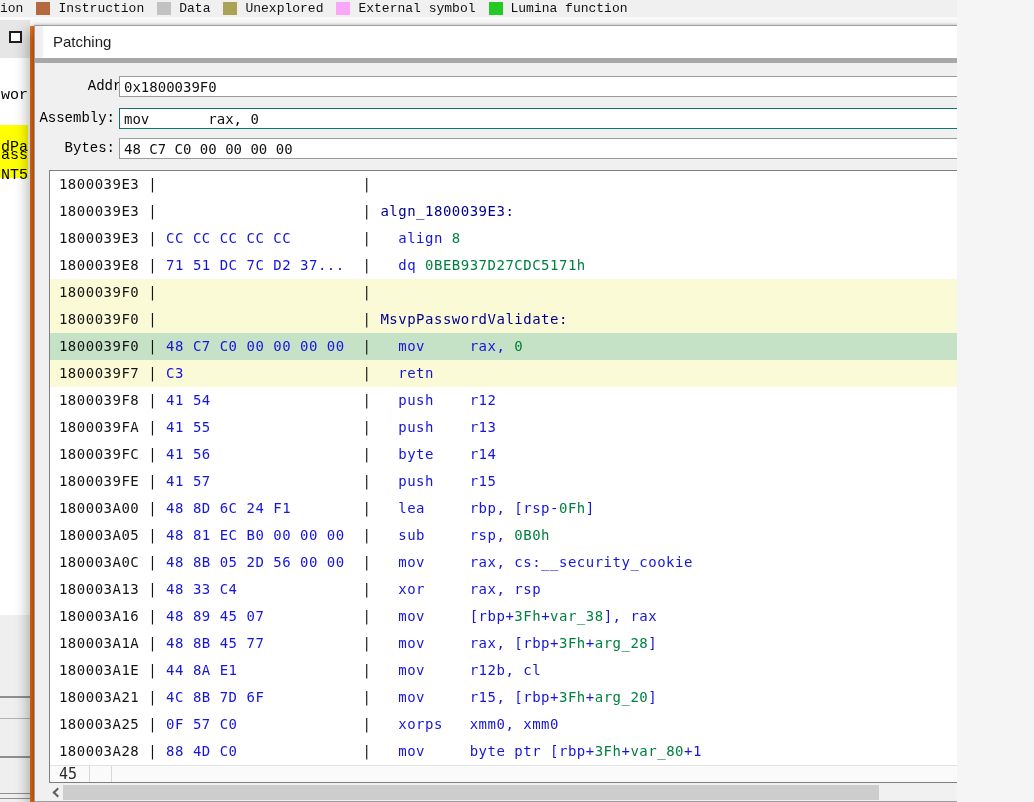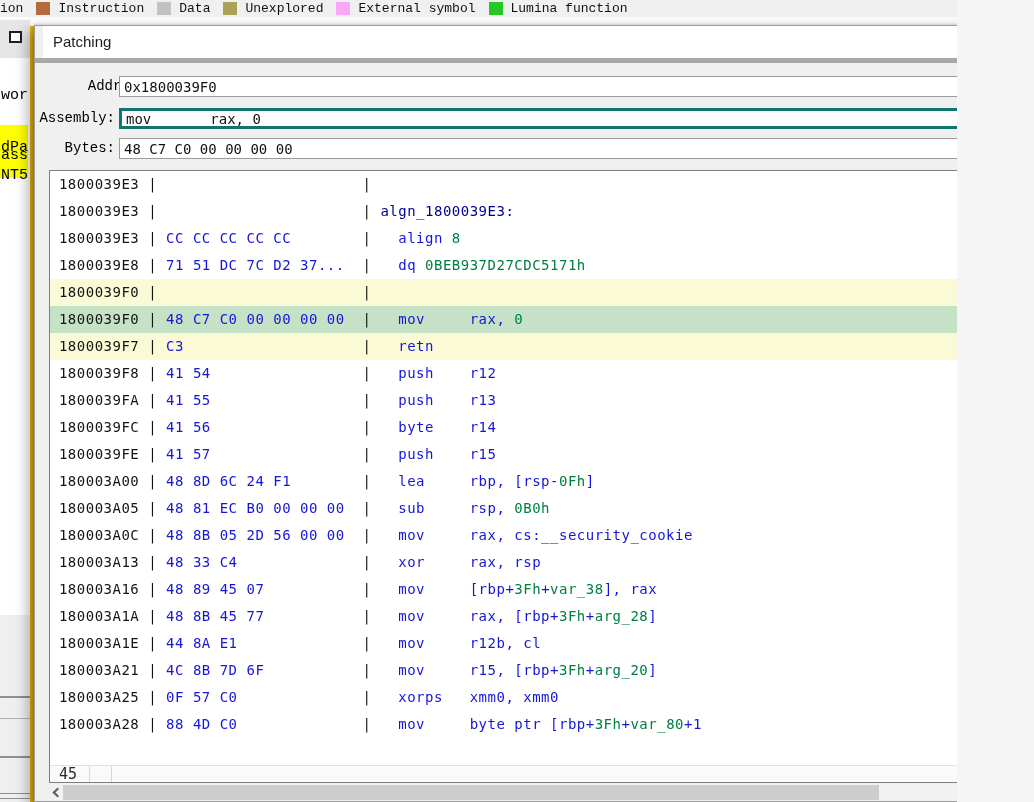--- a/index.html
+++ b/index.html
@@ -1,18 +1,18 @@
 <!DOCTYPE html>
 <html><head>
 <meta charset="utf-8">
 <style>
   * { margin:0; padding:0; box-sizing:border-box; }
   html,body { width:1034px; height:802px; overflow:hidden; background:#f5f5f5;
               font-family:"Liberation Sans", sans-serif; }
-  #stage { position:relative; width:957px; height:802px; background:#eab308; overflow:hidden; }
+  #stage { position:relative; width:957px; height:802px; background:#f97316; overflow:hidden; }
 
   
   .legendbar { position:absolute; left:0; top:0; width:1034px; height:17px; background:#f0f0f0;
                display:flex; align-items:center; font-family:"Liberation Mono", monospace;
                font-size:13px; color:#111; white-space:nowrap; overflow:hidden; }
   .legend-prefix { margin-left:0; }
   .legend-item { display:inline-flex; align-items:center; margin-left:13px; }
   .swatch { display:inline-block; width:14px; height:13px; margin-right:8px; }
 
   
@@ -49,21 +49,21 @@
               color:#fff; font-size:12px; font-weight:bold; text-align:center; line-height:22px;
               cursor:default; }
   .sepband { position:absolute; left:0; top:32px; width:100%; height:5px; background:#a8a8a8; }
 
   
   .flabel { position:absolute; left:0; width:80px; text-align:right; height:21px; line-height:21px;
             font-family:"Liberation Mono", monospace; font-size:14px; color:#000; }
   .finput { position:absolute; left:84px; width:881px; height:21px; background:#fff;
             border:1px solid #9b9b9b; font-family:"DejaVu Sans Mono", monospace; font-size:14px;
             color:#101010; padding:0 4px; outline:none; }
-  .finput.focused { border:3px solid #0f766e; }
+  .finput.focused { border:1px solid #0f766e; }
 
   
   .listing { position:absolute; left:14px; top:144px; width:950px; height:613px; background:#fff;
              border:1px solid #7f7f7f; overflow:hidden; }
   .rows { position:absolute; left:0; top:0; width:930px; height:594px; overflow:hidden; }
   .lrow { height:27px; line-height:27px; white-space:pre; font-family:"DejaVu Sans Mono", monospace;
           font-size:14px; letter-spacing:0.5px; overflow:hidden; }
   .bg-w { background:#ffffff; }
   .bg-y { background:#fafad6; }
   .bg-s { background:#c6e2c6; }
@@ -164,20 +164,21 @@
     <label class="flabel" style="top:112px;">Bytes:</label>
     <input class="finput" style="top: 112px;" value="48 C7 C0 00 00 00 00">
 
     <div class="listing">
       <div class="rows" id="rows">
           <div class="lrow bg-w"><span class="c-k"> 1800039E3</span><span class="c-k"> | </span><span class="c-b">                      </span><span class="c-k">| </span></div>
           <div class="lrow bg-w"><span class="c-k"> 1800039E3</span><span class="c-k"> | </span><span class="c-b">                      </span><span class="c-k">| </span><span class="c-l">algn_1800039E3:</span></div>
           <div class="lrow bg-w"><span class="c-k"> 1800039E3</span><span class="c-k"> | </span><span class="c-b">CC CC CC CC CC        </span><span class="c-k">| </span><span class="c-k">  </span><span class="c-b">align </span><span class="c-g">8</span></div>
           <div class="lrow bg-w"><span class="c-k"> 1800039E8</span><span class="c-k"> | </span><span class="c-b">71 51 DC 7C D2 37...  </span><span class="c-k">| </span><span class="c-k">  </span><span class="c-b">dq </span><span class="c-g">0BEB937D27CDC5171h</span></div>
           <div class="lrow bg-y"><span class="c-k"> 1800039F0</span><span class="c-k"> | </span><span class="c-b">                      </span><span class="c-k">| </span></div>
+          <div class="lrow bg-y"><span class="c-k"> 1800039F0</span><span class="c-k"> | </span><span class="c-b">                      </span><span class="c-k">| </span><span class="c-l">MsvpPasswordValidate:</span></div>
           <div class="lrow bg-s"><span class="c-k"> 1800039F0</span><span class="c-k"> | </span><span class="c-b">48 C7 C0 00 00 00 00  </span><span class="c-k">| </span><span class="c-k">  </span><span class="c-b">mov     rax, </span><span class="c-g">0</span></div>
           <div class="lrow bg-y"><span class="c-k"> 1800039F7</span><span class="c-k"> | </span><span class="c-b">C3                    </span><span class="c-k">| </span><span class="c-k">  </span><span class="c-b">retn</span></div>
           <div class="lrow bg-w"><span class="c-k"> 1800039F8</span><span class="c-k"> | </span><span class="c-b">41 54                 </span><span class="c-k">| </span><span class="c-k">  </span><span class="c-b">push    r12</span></div>
           <div class="lrow bg-w"><span class="c-k"> 1800039FA</span><span class="c-k"> | </span><span class="c-b">41 55                 </span><span class="c-k">| </span><span class="c-k">  </span><span class="c-b">push    r13</span></div>
           <div class="lrow bg-w"><span class="c-k"> 1800039FC</span><span class="c-k"> | </span><span class="c-b">41 56                 </span><span class="c-k">| </span><span class="c-k">  </span><span class="c-b">byte    r14</span></div>
           <div class="lrow bg-w"><span class="c-k"> 1800039FE</span><span class="c-k"> | </span><span class="c-b">41 57                 </span><span class="c-k">| </span><span class="c-k">  </span><span class="c-b">push    r15</span></div>
           <div class="lrow bg-w"><span class="c-k"> 180003A00</span><span class="c-k"> | </span><span class="c-b">48 8D 6C 24 F1        </span><span class="c-k">| </span><span class="c-k">  </span><span class="c-b">lea     rbp, [rsp-</span><span class="c-g">0Fh</span><span class="c-b">]</span></div>
           <div class="lrow bg-w"><span class="c-k"> 180003A05</span><span class="c-k"> | </span><span class="c-b">48 81 EC B0 00 00 00  </span><span class="c-k">| </span><span class="c-k">  </span><span class="c-b">sub     rsp, </span><span class="c-g">0B0h</span></div>
           <div class="lrow bg-w"><span class="c-k"> 180003A0C</span><span class="c-k"> | </span><span class="c-b">48 8B 05 2D 56 00 00  </span><span class="c-k">| </span><span class="c-k">  </span><span class="c-b">mov     rax, cs:__security_cookie</span></div>
           <div class="lrow bg-w"><span class="c-k"> 180003A13</span><span class="c-k"> | </span><span class="c-b">48 33 C4              </span><span class="c-k">| </span><span class="c-k">  </span><span class="c-b">xor     rax, rsp</span></div>

